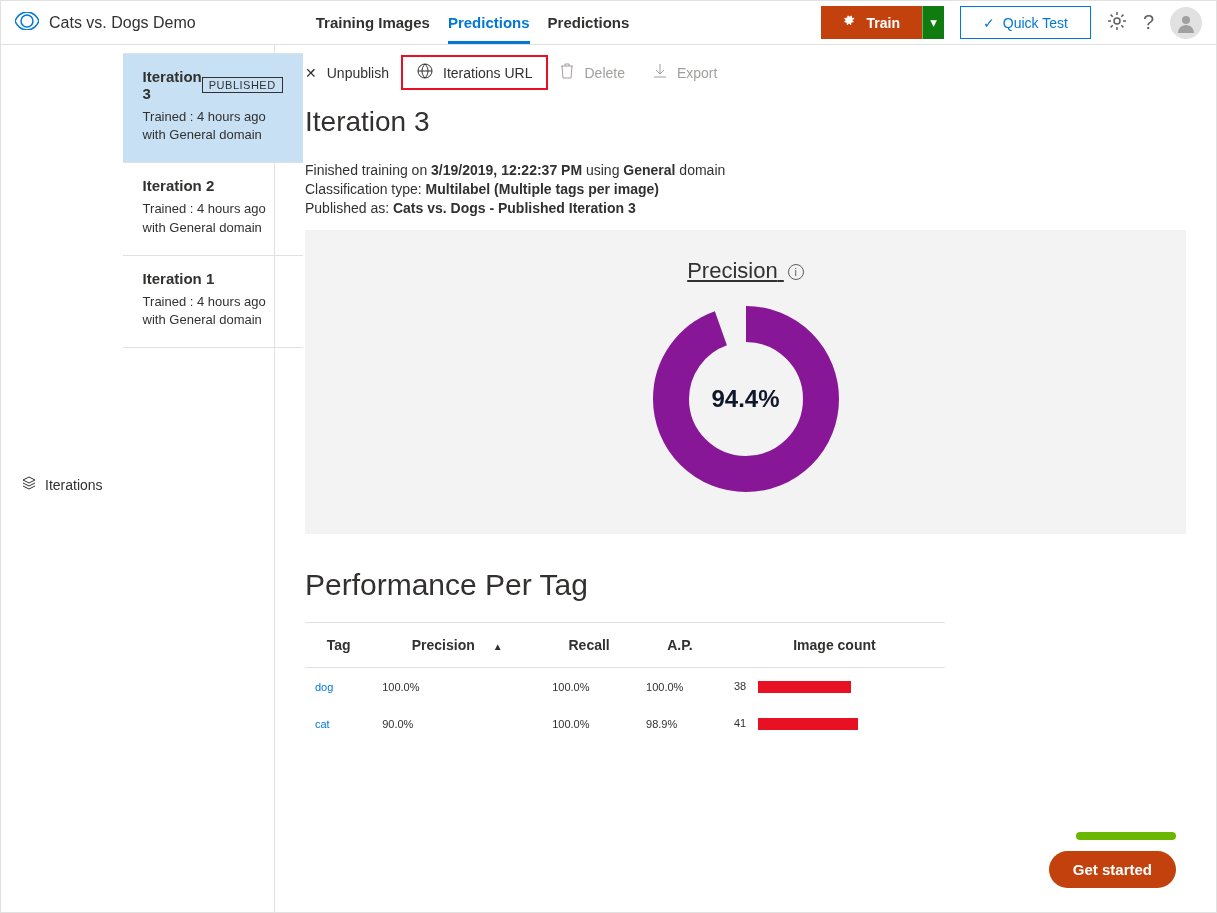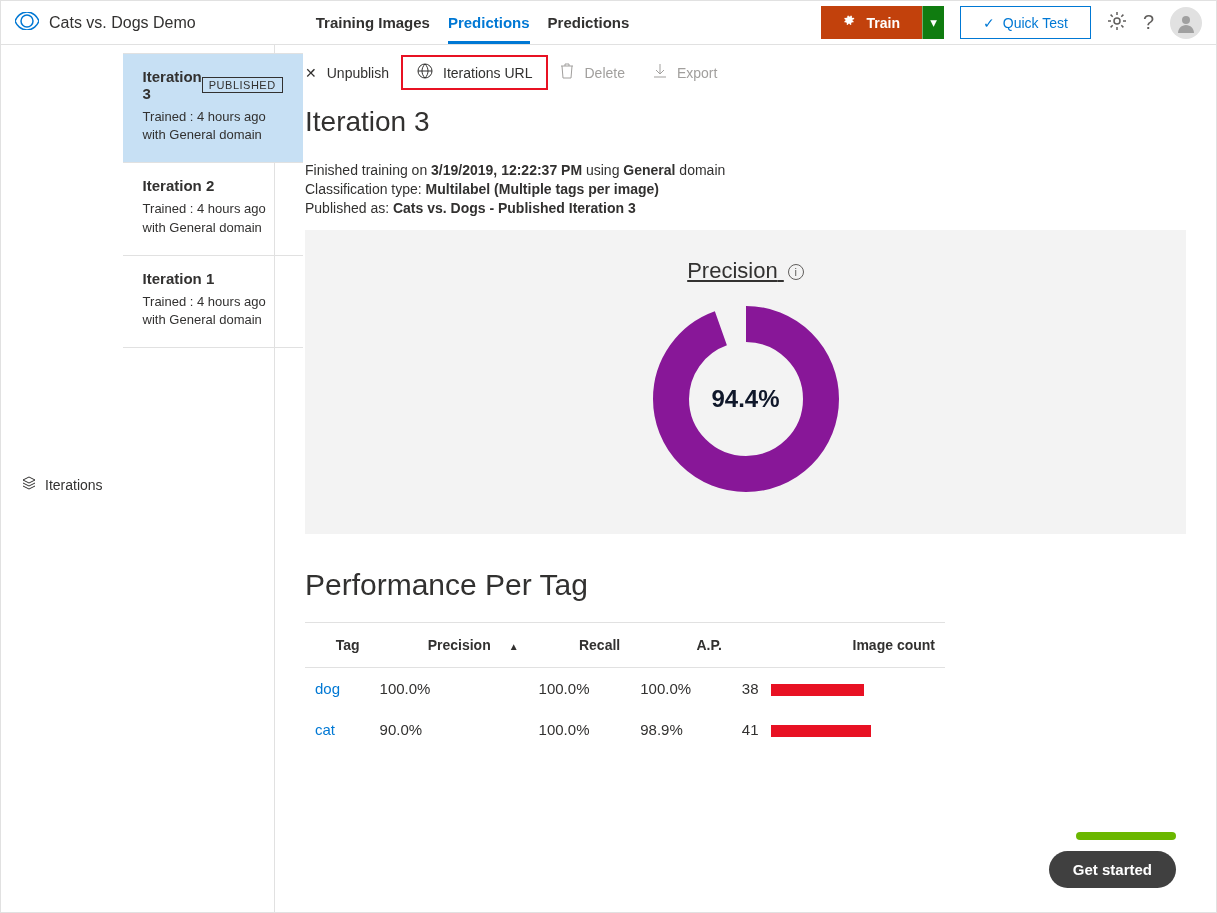--- a/index.html
+++ b/index.html
@@ -56,29 +56,29 @@
 .metric { text-align: center; }
 .metric-label { font-size: 22px; font-weight: 400; margin-bottom: 20px; }
 .donut-wrap { position: relative; width: 190px; height: 190px; margin: 0 auto; }
 .donut-val { position: absolute; top: 50%; left: 50%; transform: translate(-50%,-50%); font-size: 24px; font-weight: 600; }
 .precision .donut-val { color: #0f172a; }
 .recall .donut-val { color: #0060ac; }
 .ap .donut-val { color: #6bb700; }
 
 h2.sect { font-size: 30px; font-weight: 400; margin: 34px 0 20px; }
 .tag-table { width: 640px; border-collapse: collapse; }
-.tag-table th { text-align: right; font-weight: 600; padding: 14px 10px; border-top:1px solid #e1e1e1; border-bottom:1px solid #e1e1e1; font-size:14px;}
-.tag-table td { padding: 12px 10px; font-size: 15px; }
+.tag-table th { text-align: center; font-weight: 600; padding: 14px 10px; border-top:1px solid #e1e1e1; border-bottom:1px solid #e1e1e1; font-size:14px;}
+.tag-table td { padding: 12px 10px; font-size: 11px; }
 .sort-arrow { font-size: 10px; margin-left: 18px; }
 .tag-link { color: #0078d4; }
 .count-bar { display:inline-block; height:12px; background:#e81123; vertical-align:middle; margin-left:12px;}
 
 
 .gs-pill { position: absolute; right: 40px; bottom: 72px; width: 100px; height: 8px; background: #6bb700; border-radius: 4px; }
-.gs-btn { position: absolute; right: 40px; bottom: 24px; background: #404040; color:#fff; border:none; border-radius:22px; padding: 10px 24px; font-size:15px; font-weight:600; cursor:pointer;}
+.gs-btn { position: absolute; right: 40px; bottom: 24px; background: #c2410c; color:#fff; border:none; border-radius:22px; padding: 10px 24px; font-size:15px; font-weight:600; cursor:pointer;}
 </style>
 </head>
 <body>
 
 <div class="app">
 
   <div class="header">
     <span class="logo">
       <svg width="24" height="18" viewBox="0 0 24 18">
           <path d="M12 0C6 0 1.7 4.5 0 9c1.7 4.5 6 9 12 9s10.3-4.5 12-9c-1.7-4.5-6-9-12-9zm0 15a6 6 0 110-12 6 6 0 010 12z" fill="none" stroke="#0078d4" stroke-width="1.5"></path>

